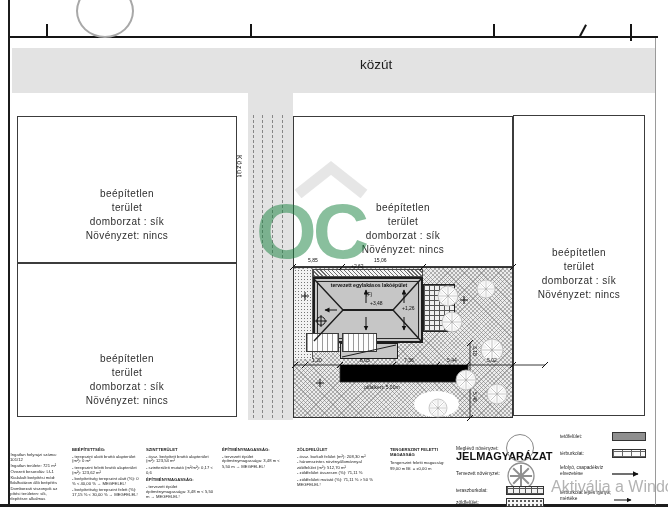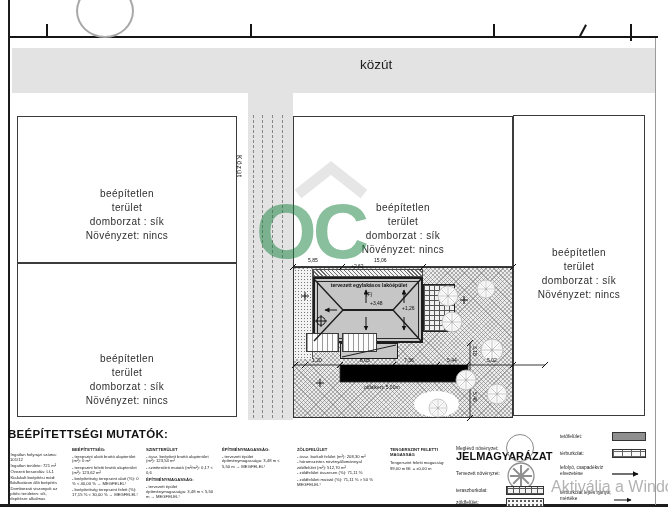--- a/index.html
+++ b/index.html
@@ -248,21 +248,20 @@
   <div class="abs plan-label t5" style="left:351px;top:263px;">+2,62</div>
   <div class="abs plan-label t5" style="left:312px;top:357px;">1,20</div>
   <div class="abs plan-label t5" style="left:360px;top:357px;">8,05</div>
   <div class="abs plan-label t5" style="left:404px;top:357px;">7,36</div>
   <div class="abs plan-label t5" style="left:447px;top:357px;">5,44</div>
   <div class="abs plan-label t5" style="left:487px;top:357px;">5,02</div>
   <div class="abs plan-label t5 rot90" style="left:472px;top:346px;">3,18</div>
   <div class="abs plan-label t5 rot90" style="left:472px;top:392px;">5,46</div>
   <div class="abs plan-label t5" style="left:364px;top:384px;">oldalkert: 5,00m</div>
 
-  <div class="abs ind-title">BEÉPÍTETTSÉGI MUTATÓK:</div>
 
   <div class="abs micro" style="left:8px;top:452px;width:82px;">
     <div>- Ingatlan helyrajzi száma: 1101/12</div>
     <div>- Ingatlan területe: 721 m²</div>
     <div>- Övezeti besorolás: Lf-1</div>
     <div>- Kialakult beépítési mód: Oldalhatáron álló beépítés</div>
     <div>- Domborzati viszonyok az építési területen: sík, telepítésre alkalmas</div>
   </div>
 
   <div class="abs micro" style="left:72px;top:447px;width:96px;">

